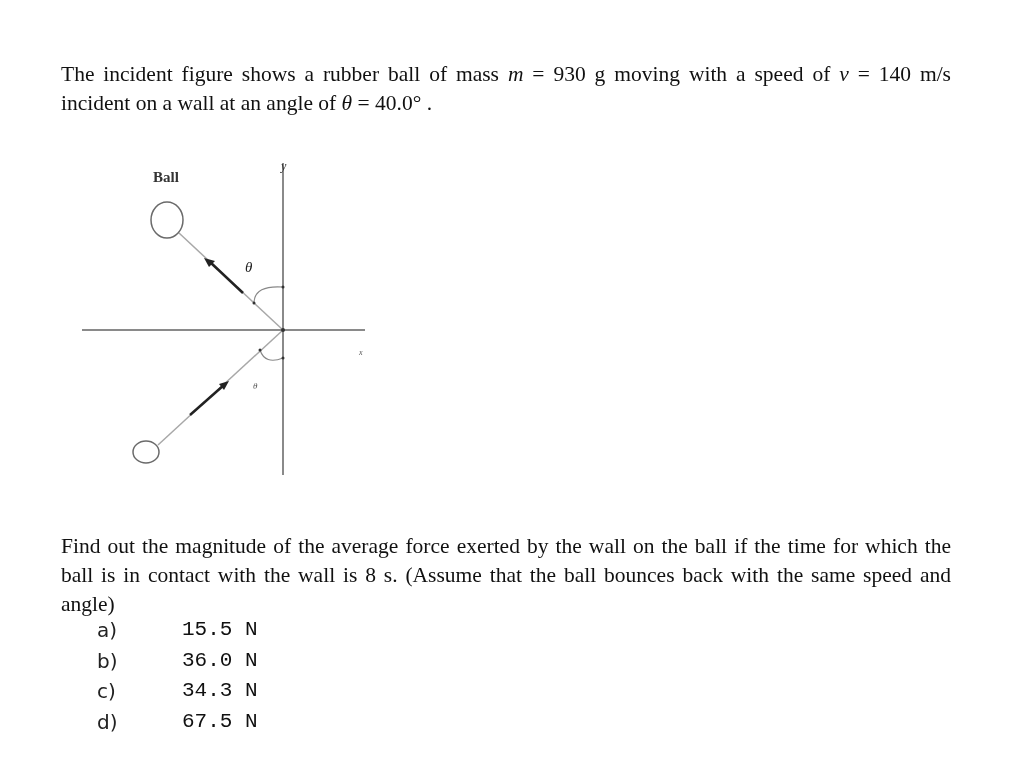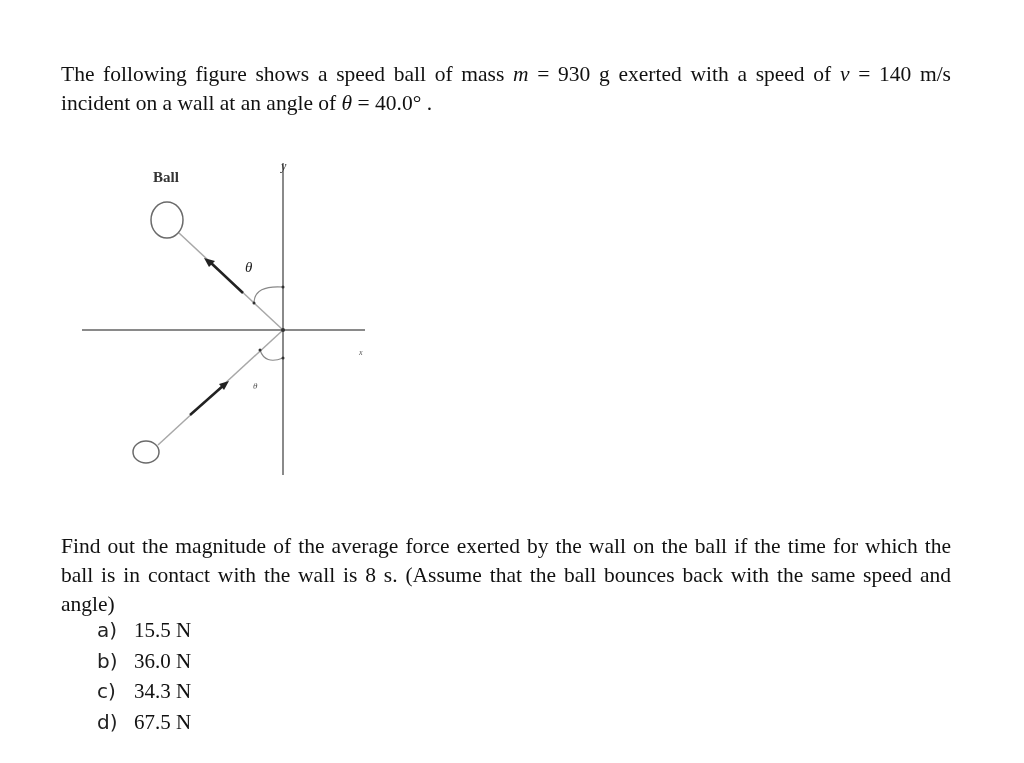--- a/index.html
+++ b/index.html
@@ -16,27 +16,27 @@
     #question { top: 532px; }
     .math { font-style: italic; }
     .figure { position: absolute; left: 0; top: 0; width: 1024px; height: 500px; }
     .options { position: absolute; left: 97px; top: 615px; margin: 0; padding: 0; list-style: none; }
     .options li {
       font-size: 21px; line-height: 30.5px; display: flex;
     }
     .opt-letter {
       font-family: "DejaVu Sans", sans-serif; font-size: 20px; width: 37px; color: #222;
     }
-    .opt-value { font-family: Liberation Serif, serif; }
+    .opt-value { font-family: Liberation Mono, monospace; margin-left: 48px; }
   </style>
 </head>
 <body>
 
 <div id="intro" class="para">
-  <span>The following figure shows a speed ball of mass </span><span class="math">m</span><span> = 930 g</span><span> exerted with a speed of </span><span class="math">v</span><span> = 140 m/s</span><span> incident on a wall at an angle of </span><span class="math">θ</span><span> = 40.0°</span><span> .</span>
+  <span>The incident figure shows a rubber ball of mass </span><span class="math">m</span><span> = 930 g</span><span> moving with a speed of </span><span class="math">v</span><span> = 140 m/s</span><span> incident on a wall at an angle of </span><span class="math">θ</span><span> = 40.0°</span><span> .</span>
 </div>
 
 <svg class="figure" viewBox="0 0 1024 500" width="1024" height="500">
 
   <line x1="283" y1="163" x2="283" y2="475" stroke="#8a8a8a" stroke-width="2"></line>
   <line x1="82" y1="330" x2="365" y2="330" stroke="#8a8a8a" stroke-width="2"></line>
   <text x="281" y="170" font-family="Liberation Serif, serif" font-style="italic" font-size="12" fill="#333">y</text>
   <text x="359" y="355" font-family="Liberation Serif, serif" font-style="italic" font-size="8" fill="#555">x</text>
 
   <line x1="179" y1="233" x2="283" y2="330" stroke="#a8a8a8" stroke-width="1.5"></line>

